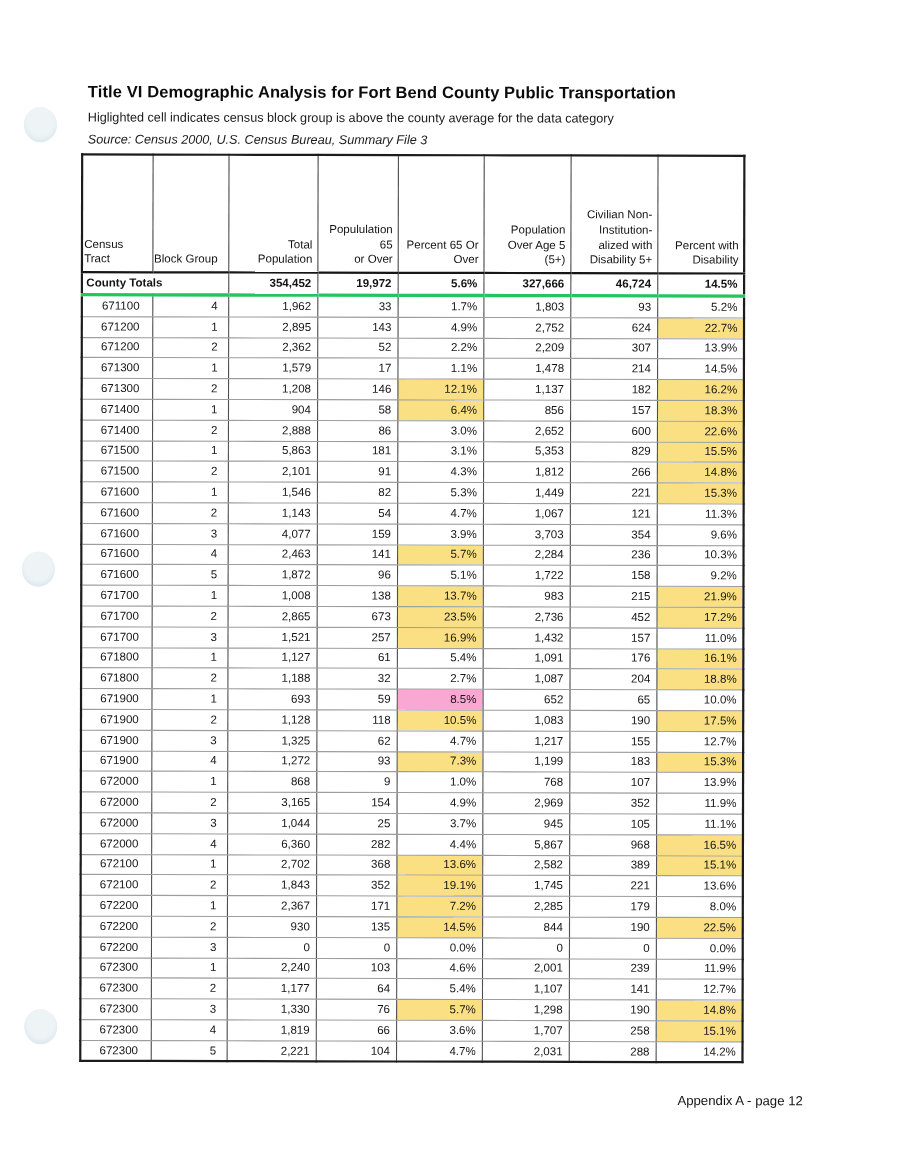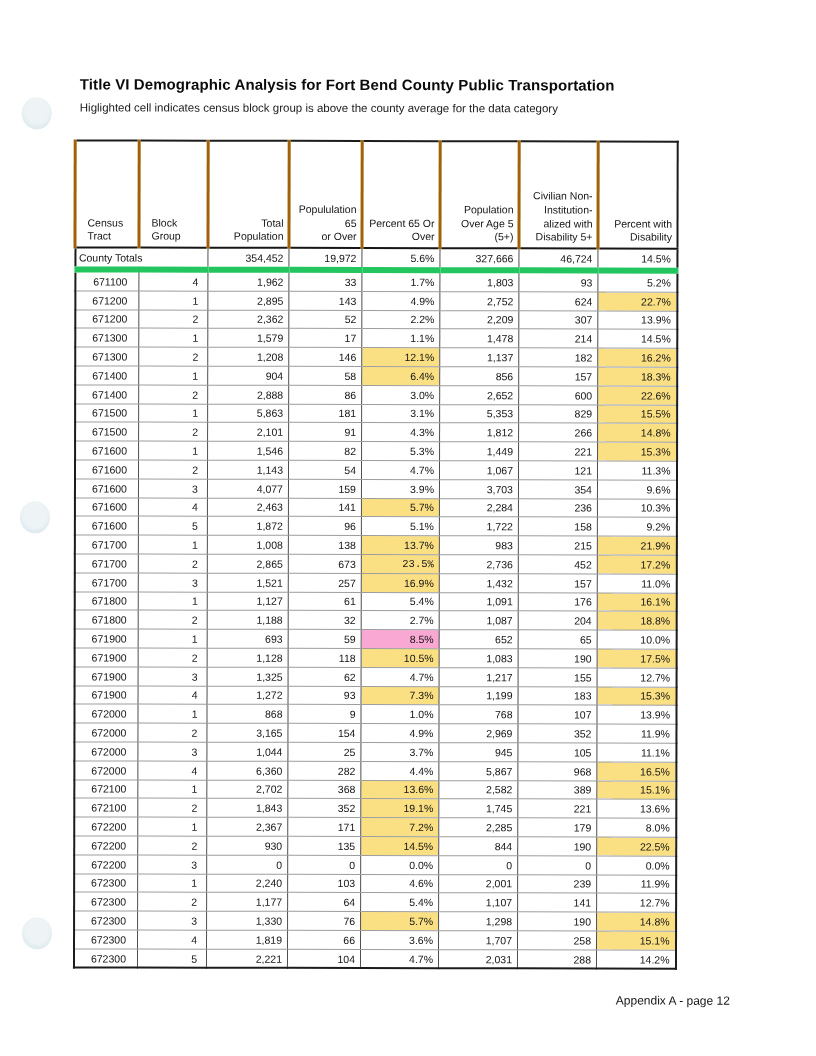--- a/index.html
+++ b/index.html
@@ -18,53 +18,54 @@
   .subtitle{position:absolute;left:80px;top:102px;font-size:11.5px;color:#1a1a1a;}
   .source{position:absolute;left:80px;top:122px;font-size:11.5px;font-style:italic;color:#1a1a1a;}
 
   table.demo{
     position:absolute;left:74px;top:140px;width:602px;
     border-collapse:collapse;table-layout:fixed;
     border:2px solid #1c1c1c;
     font-size:10.5px;color:#141414;
   }
   .demo th{
-    border-left:3px solid #a16207;border-right:1px solid #4a4a4a;
+    border-left:1px solid #a16207;border-right:1px solid #4a4a4a;
     border-bottom:2px solid #161616;
     vertical-align:bottom;font-weight:normal;
     white-space:pre-line;line-height:1.3;
     padding:2px 4px 3px 3px;height:100px;
     text-align:right;
   }
-  .demo th.left{text-align:left;padding-left:11px;}
+  .demo th.left{text-align:left;padding-left:1px;}
   .demo td{
     border-left:1px solid #4f4f4f;border-right:1px solid #4f4f4f;
     border-bottom:1px solid #9d9d9d;
     text-align:right;height:17.8px;padding:0 5px 0 0;
     overflow:hidden;white-space:nowrap;
   }
   .demo tr.totals td{
-    font-weight:normal;border-bottom:6px solid #22c55e;height:18px;
+    font-weight:bold;border-bottom:3px solid #22c55e;height:18px;
   }
   .demo td.lbl{text-align:left;padding-left:3px;}
   .demo td.col-tract{padding-right:11px;}
   .demo td.col-block{padding-right:9px;}
   .footer{position:absolute;left:556px;top:993px;width:176px;text-align:right;font-size:12px;color:#141414;}
 </style>
 </head>
 <body>
 
 <div class="sheet">
 
   <div class="hole h1"></div>
   <div class="hole h2"></div>
   <div class="hole h3"></div>
 
   <div class="title">Title VI Demographic Analysis for Fort Bend County Public Transportation</div>
   <div class="subtitle">Higlighted cell indicates census block group is above the county average for the data category</div>
+  <div class="source">Source: Census 2000, U.S. Census Bureau, Summary File 3</div>
 
   <table class="demo">
     <colgroup>
       <col style="width:64px">
         <col style="width:69px">
         <col style="width:81px">
         <col style="width:73px">
       <col style="width:78px">
         <col style="width:79px">
         <col style="width:79px">
@@ -248,21 +249,21 @@
     <td style="background: rgb(251, 224, 131);">13.7%</td>
     <td>983</td>
     <td>215</td>
     <td style="background: rgb(251, 224, 131);">21.9%</td>
   </tr>
         <tr>
     <td class="col-tract">671700</td>
     <td class="col-block">2</td>
     <td>2,865</td>
     <td>673</td>
-    <td style="background: rgb(251, 224, 131); font-family: Liberation Mono, monospace;">23.5%</td>
+    <td style="background: rgb(251, 224, 131);">23.5%</td>
     <td>2,736</td>
     <td>452</td>
     <td style="background: rgb(251, 224, 131);">17.2%</td>
   </tr>
         <tr>
     <td class="col-tract">671700</td>
     <td class="col-block">3</td>
     <td>1,521</td>
     <td>257</td>
     <td style="background: rgb(251, 224, 131);">16.9%</td>

